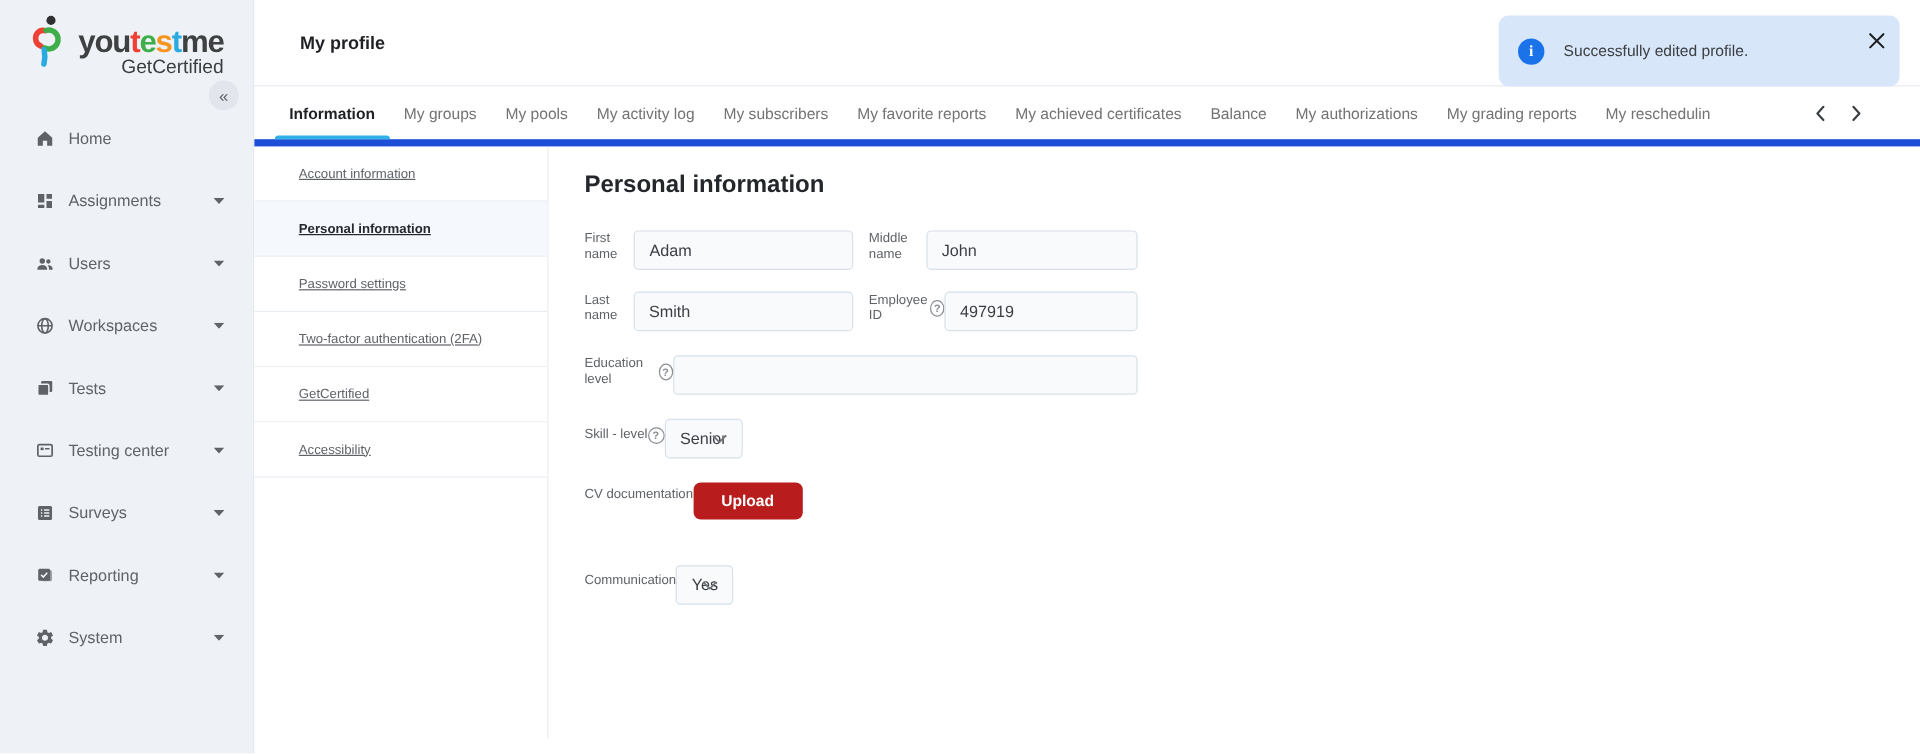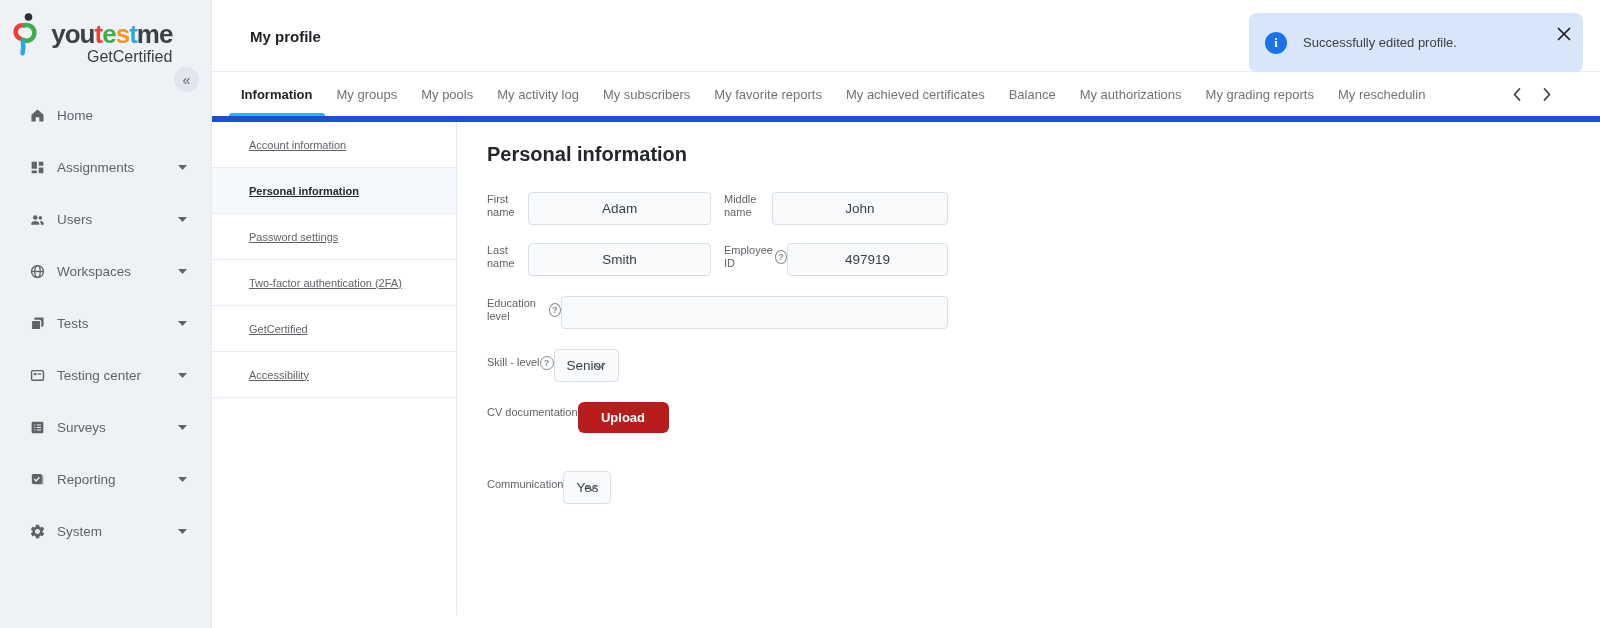--- a/index.html
+++ b/index.html
@@ -2,21 +2,21 @@
 <html><head>
 <meta charset="utf-8">
 <style>
   * { box-sizing: border-box; margin: 0; padding: 0; }
   html,body { width:1600px; height:628px; overflow:hidden; }
   body { font-family:"Liberation Sans", sans-serif; background:#ffffff; color:#202124; position:relative; }
 
   
   .sidebar { position:absolute; left:0; top:0; width:212px; height:628px;
              background:#eef2f7; border-right:1px solid #e2e7ee; }
-  .logo-row { display:flex; align-items:flex-start; gap:5px; padding:12px 0 0 12px; }
+  .logo-row { display:flex; align-items:flex-start; gap:5px; padding:12px 0 0 26px; }
   .logo-textcol { display:flex; flex-direction:column; align-items:flex-end; margin-top:9px; }
   .logo-word { font-size:26px; font-weight:700; letter-spacing:-1px; line-height:26px; }
   .logo-sub { font-size:16px; color:#3c3d3f; margin-top:1px;margin-left:44px; }
   .collapse-btn { position:absolute; top:67px; right:12px; width:25px; height:25px; border-radius:50%;
                   background:#e2e6ec; color:#5f6368; display:flex; align-items:center; justify-content:center;
                   font-size:14px; cursor:pointer; user-select:none; }
   .nav { position:absolute; top:89px; left:0; right:0; }
   .nav-item { height:52px; display:flex; align-items:center; padding:0 24px 0 29px;
               color:#5f6368; font-size:13.5px; cursor:pointer; }
   .nav-item .nicon { width:17px; height:17px; margin-right:11px; flex:0 0 17px; display:flex; }
@@ -64,21 +64,21 @@
   .flabel { font-size:11px; line-height:13px; color:#5f6368; }
   .help { width:14px; height:14px; border-radius:50%; border:1px solid #878d94; color:#878d94;
           font-size:9px; font-weight:700; display:flex; align-items:center; justify-content:center; cursor:pointer; }
   .tinput { height:33px; width:100%; border:1px solid #d8e0ea; border-radius:4px; background:#f8fafc;
             padding:0 12px; font-size:13.5px; color:#3b3e43; font-family:"Liberation Sans",sans-serif; outline:none; }
   .tselect { position:relative; }
   .tselect .tinput { display:flex; align-items:center; cursor:pointer; }
   .sel-chev { position:absolute; right:13px; top:50%; transform:translateY(-50%); display:flex; }
   .mt20 { margin-top:20px; } .mt12 { margin-top:12px; } .mt14 { margin-top:14px; }
   .mt10 { margin-top:10px; } .mt32 { margin-top:32px; }
-  .gap6 { margin-top:6px;text-align:center; }
+  .gap6 { margin-top:6px; }
   .upload-btn { margin-top:10px; width:91px; height:31px; border:none; border-radius:6px; color:#fff;
                 font-size:13px; font-weight:700; cursor:pointer; font-family:"Liberation Sans",sans-serif; }
 </style>
 <style>.tab.active::after{background:#32b1e9;}</style></head>
 <body>
 
 <div class="sidebar">
   <div class="logo-row">
     <svg width="26" height="46" viewBox="0 0 26 46">
       <circle cx="16.5" cy="5" r="3.8" fill="#2f3032"></circle>

